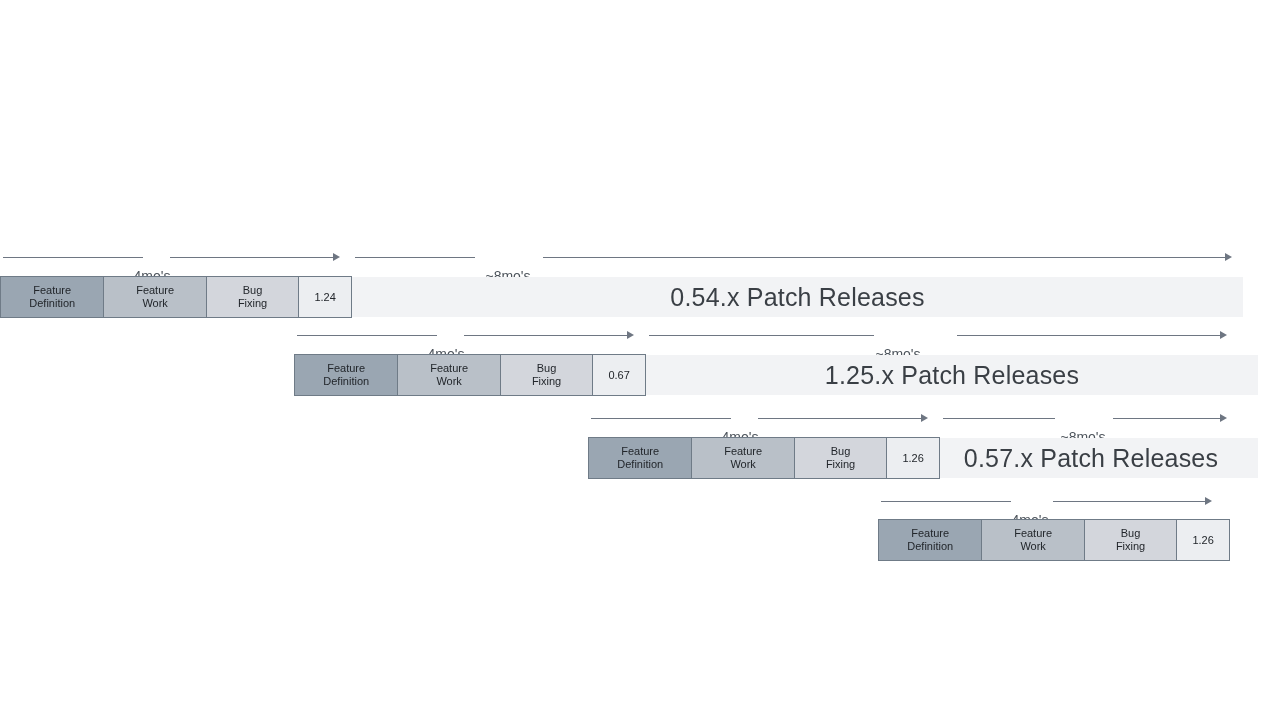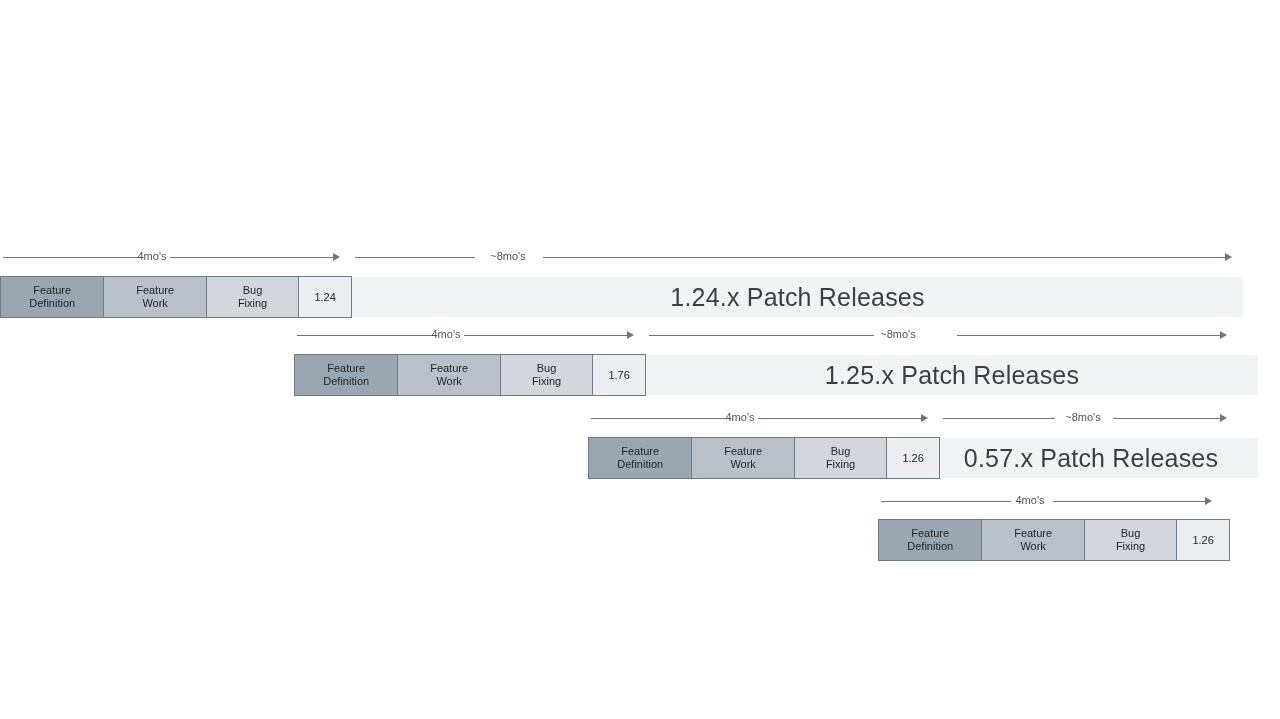--- a/index.html
+++ b/index.html
@@ -72,22 +72,22 @@
   .arrowhead {
     position: absolute;
     top: 5px;
     width: 0; height: 0;
     border-top: 4px solid transparent;
     border-bottom: 4px solid transparent;
     border-left: 7px solid #6e7682;
   }
   .seg-label {
     position: absolute;
-    top: 2px;
-    font-size: 11px;
+    top: 20px;
+    font-size: 14px;
     color: #4c535b;
     white-space: nowrap;
     transform: translateX(-50%);
   }
 </style>
 </head>
 <body>
 
 <div id="stage">
 
@@ -99,21 +99,21 @@
       <div class="seg" style="left:170px; width:163px;"></div>
       <div class="arrowhead" style="left:333px;"></div>
 
       <div class="seg" style="left:355px; width:120px;"></div>
       <div class="seg-label" style="left:508px;">~8mo's</div>
       <div class="seg" style="left:543px; width:682px;"></div>
       <div class="arrowhead" style="left:1225px;"></div>
     </div>
 
     <div class="patch-bar" style="left:352px; top:277px; width:891px; height:40px;">
-      <span class="patch-label">1.24.x Patch Releases</span>
+      <span class="patch-label">0.54.x Patch Releases</span>
     </div>
 
     <div class="phase-strip" style="left:0px; top:276px; width:352px;">
       <div class="phase phase-def" style="width:104px;">
         <span>Feature</span>
         <span>Definition</span>
       </div>
       <div class="phase phase-work" style="width:103px;">
         <span>Feature</span>
         <span>Work</span>
@@ -153,21 +153,21 @@
       </div>
       <div class="phase phase-work" style="width:103px;">
         <span>Feature</span>
         <span>Work</span>
       </div>
       <div class="phase phase-bug" style="width:93px;">
         <span>Bug</span>
         <span>Fixing</span>
       </div>
       <div class="phase phase-ver" style="width:52px;">
-        <span>1.76</span>
+        <span>0.67</span>
       </div>
     </div>
   </div>
 
   <div class="release-row">
 
     <div class="arrow-row" style="left:588px; top:409px; width:650px;">
       <div class="seg" style="left:3px; width:140px;"></div>
       <div class="seg-label" style="left:152px;">4mo's</div>
       <div class="seg" style="left:170px; width:163px;"></div>

